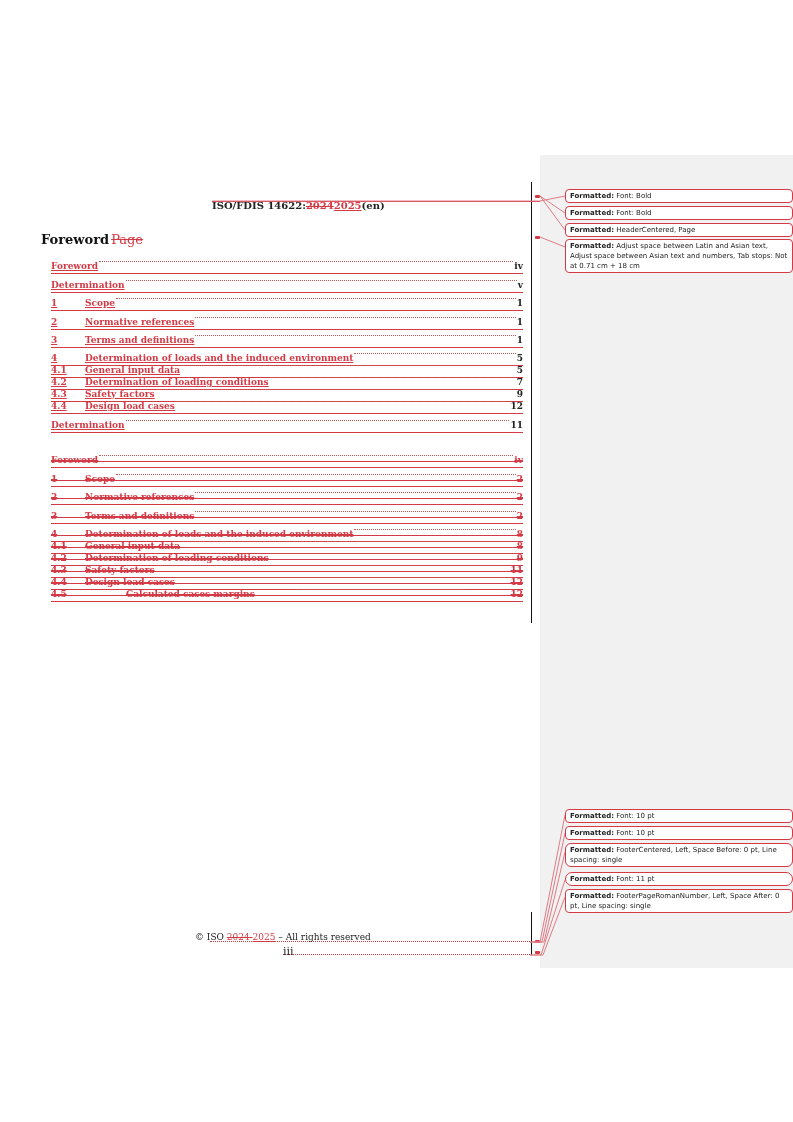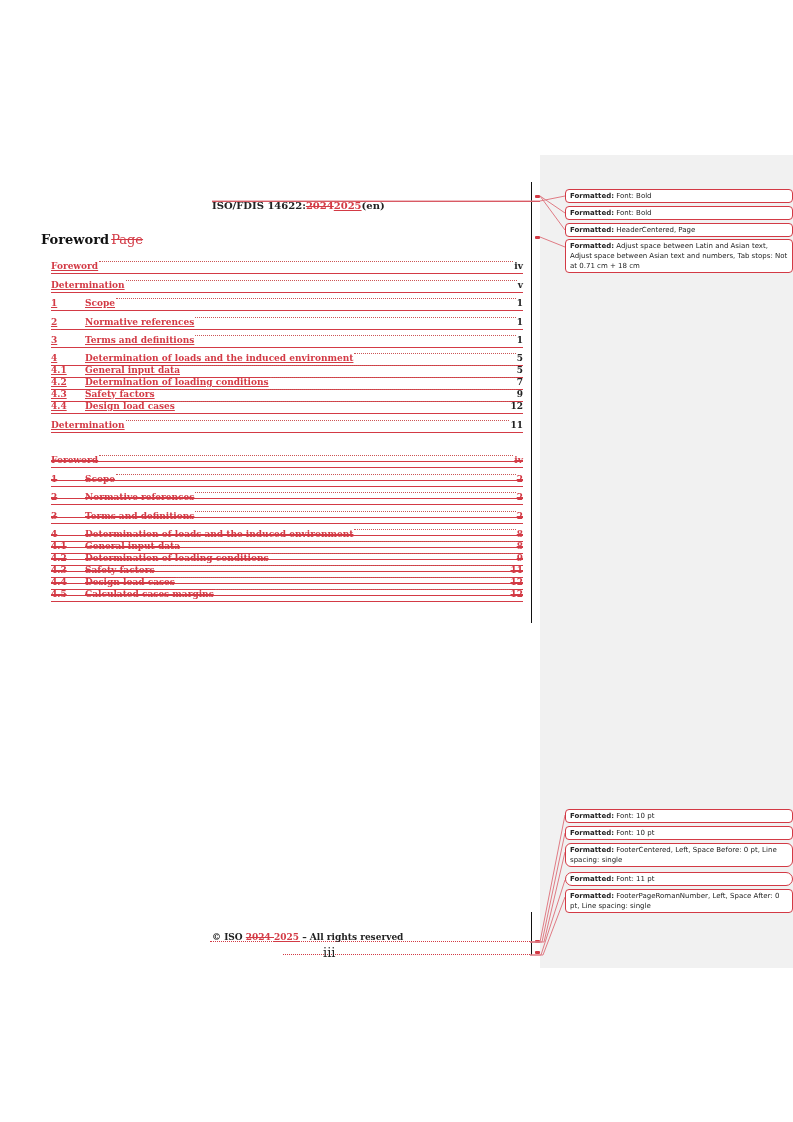--- a/index.html
+++ b/index.html
@@ -19,23 +19,23 @@
   .toc-row .num { width:34px; flex:none; }
   .toc-row .title { flex:none; }
   .toc-row .leader { flex:1; border-bottom:1px dotted #c55; height:0; margin:0 1px 3px 1px; }
   .toc-row .pg { flex:none; color:#222; }
   .toc-row.new .num, .toc-row.new .title { color:#d33a45; text-decoration:underline; }
   .toc-row.new { border-bottom:1px solid #d33a45; }
   .toc-row.old { color:#d33a45; }
   .toc-row.old .num, .toc-row.old .title, .toc-row.old .pg { color:#d33a45; text-decoration:line-through; }
   .toc-row.old .strike { position:absolute; left:0; right:0; top:6px; height:0; border-top:1px solid #d33a45; }
   .toc-row.old { border-bottom:1px solid #d33a45; }
-  .footer-line { position:absolute; left:212px; top:932px; font-size:9px; color:#222; white-space:nowrap;font-weight:bold; }
+  .footer-line { position:absolute; left:195px; top:932px; font-size:9px; color:#222; white-space:nowrap; }
   .footer-line .del, .footer-line .ins { color:#d33a45; }
-  .footer-pg { position:absolute; left:283px; top:945px; font-size:13px; color:#222;margin-left:40px; }
+  .footer-pg { position:absolute; left:283px; top:945px; font-size:11px; color:#222; }
   .foot-under1 { position:absolute; left:210px; top:941px; width:320px; border-top:1px dotted #d33a45; }
   .foot-under2 { position:absolute; left:283px; top:954px; width:247px; border-top:1px dotted #d33a45; }
   .balloon { position:absolute; left:565px; width:228px; border:1px solid #d33a45; border-radius:4px; background:#fff;
              font-family:"DejaVu Sans", sans-serif; font-size:7px; line-height:10px; padding:1px 4px; box-sizing:border-box; color:#222; }
   .balloon b { font-weight:bold; }
   .marker { position:absolute; width:5px; height:3px; background:#d33a45; border-radius:1px; }
   svg.lines { position:absolute; left:0; top:0; width:793px; height:1122px; pointer-events:none; }
 </style>
 </head>
 <body>
@@ -174,21 +174,21 @@
     <span class="leader"></span>
     <span class="pg">11</span>
   </div>
 <div class="toc-row old" style="top:577px;">
     <span class="strike"></span>
     <span class="num">4.4</span>
     <span class="title">Design load cases</span>
     <span class="leader"></span>
     <span class="pg">12</span>
   </div>
-<div class="toc-row old" style="top:589px;">
+<div class="toc-row old" style="top:589px;gap:41px;">
     <span class="strike"></span>
     <span class="num">4.5</span>
     <span class="title">Calculated cases margins</span>
     <span class="leader"></span>
     <span class="pg">12</span>
   </div>
 
 <div class="foot-under1"></div>
 <div class="foot-under2"></div>
 <div class="footer-line">

